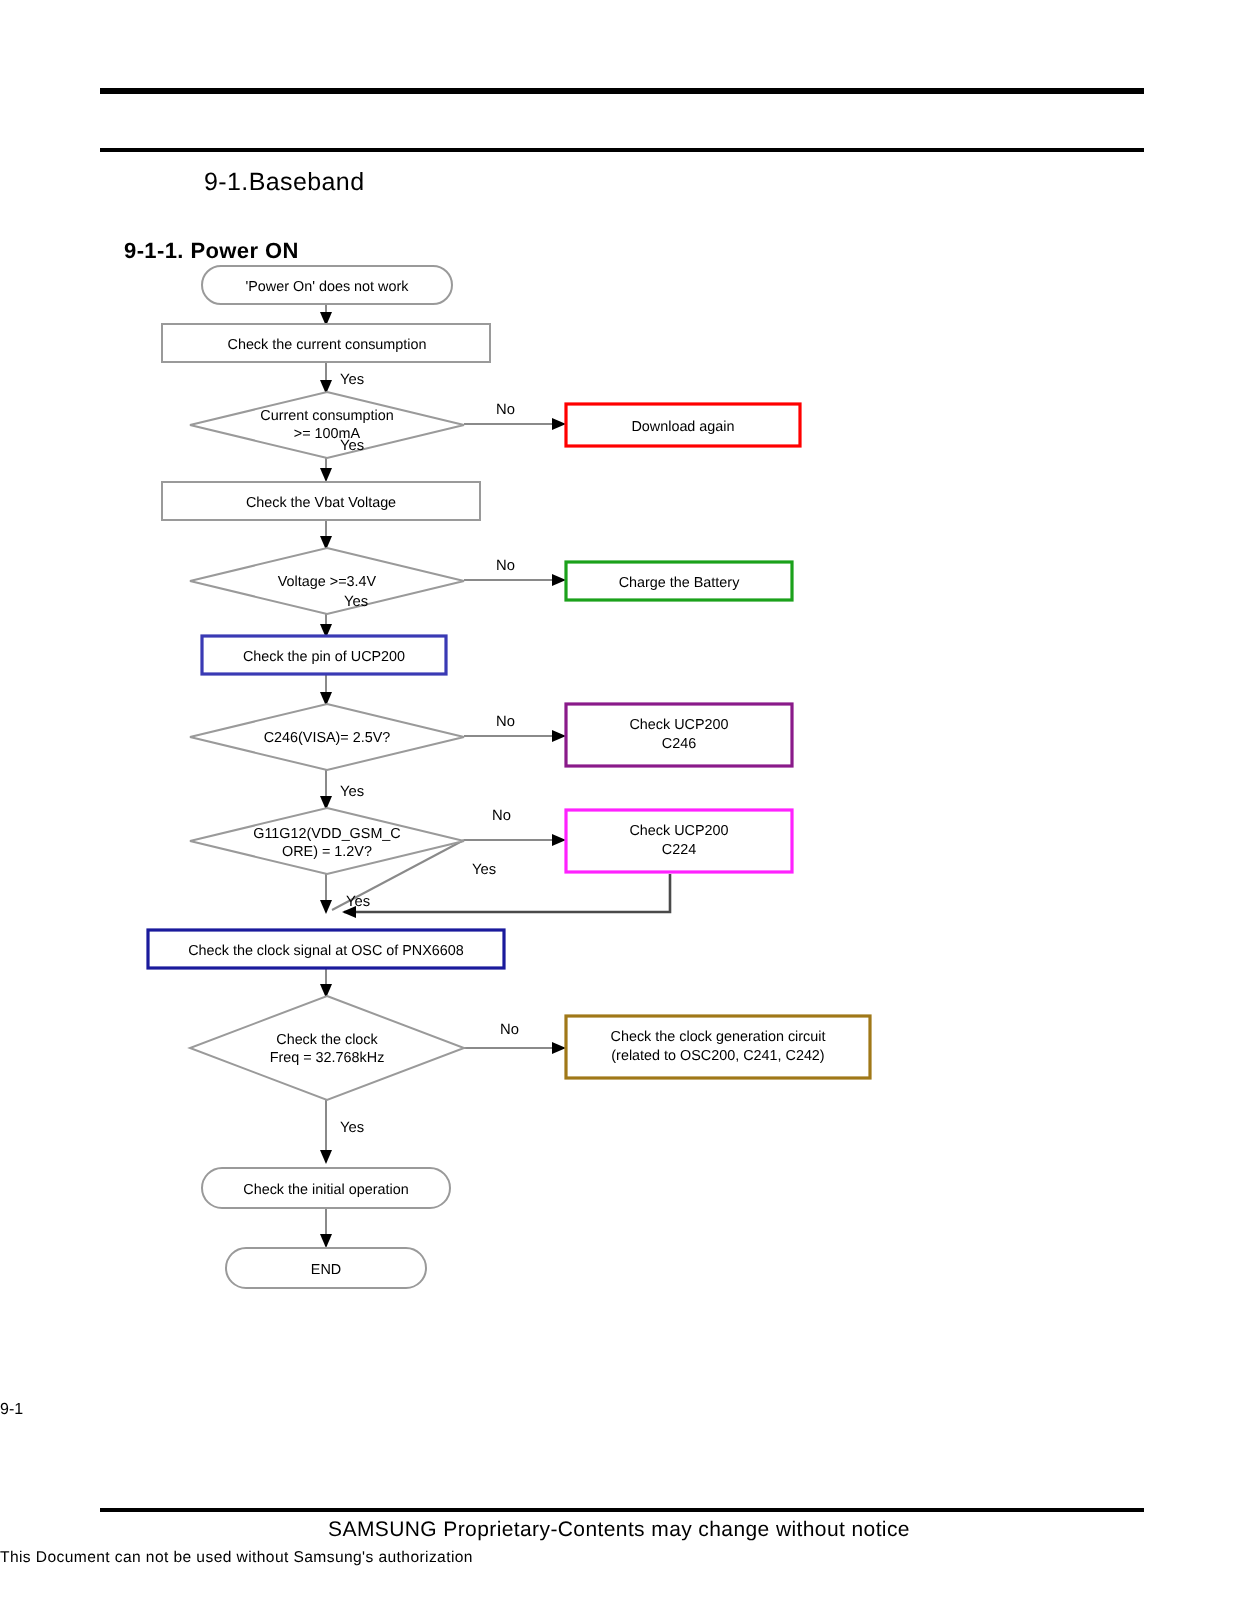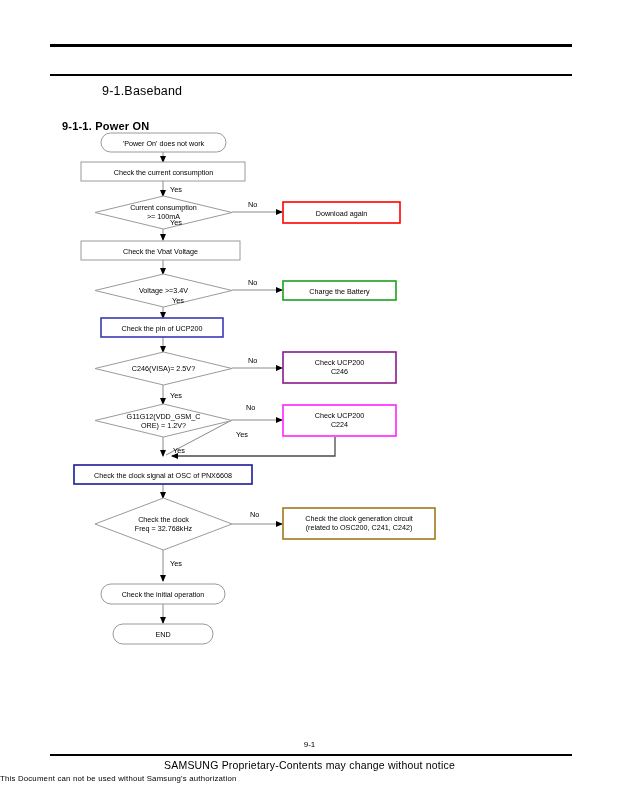--- a/index.html
+++ b/index.html
@@ -81,23 +81,22 @@
   .node-label {
     font-size: 7.2px;
   }
   .edge-label {
     font-size: 7.4px;
   }
 
   
   .page-number {
     position: absolute;
-    left: 0; top: 740px;
-    width: 619px;
-    text-align: center;
+    left: 0; top: 700px;
+    width: 619px;
     font-size: 8px;
   }
   .footer-rule {
     position: absolute;
     left: 50px; top: 754px;
     width: 522px; height: 2px;
     background: #000;
   }
   .footer-line1 {
     position: absolute;

